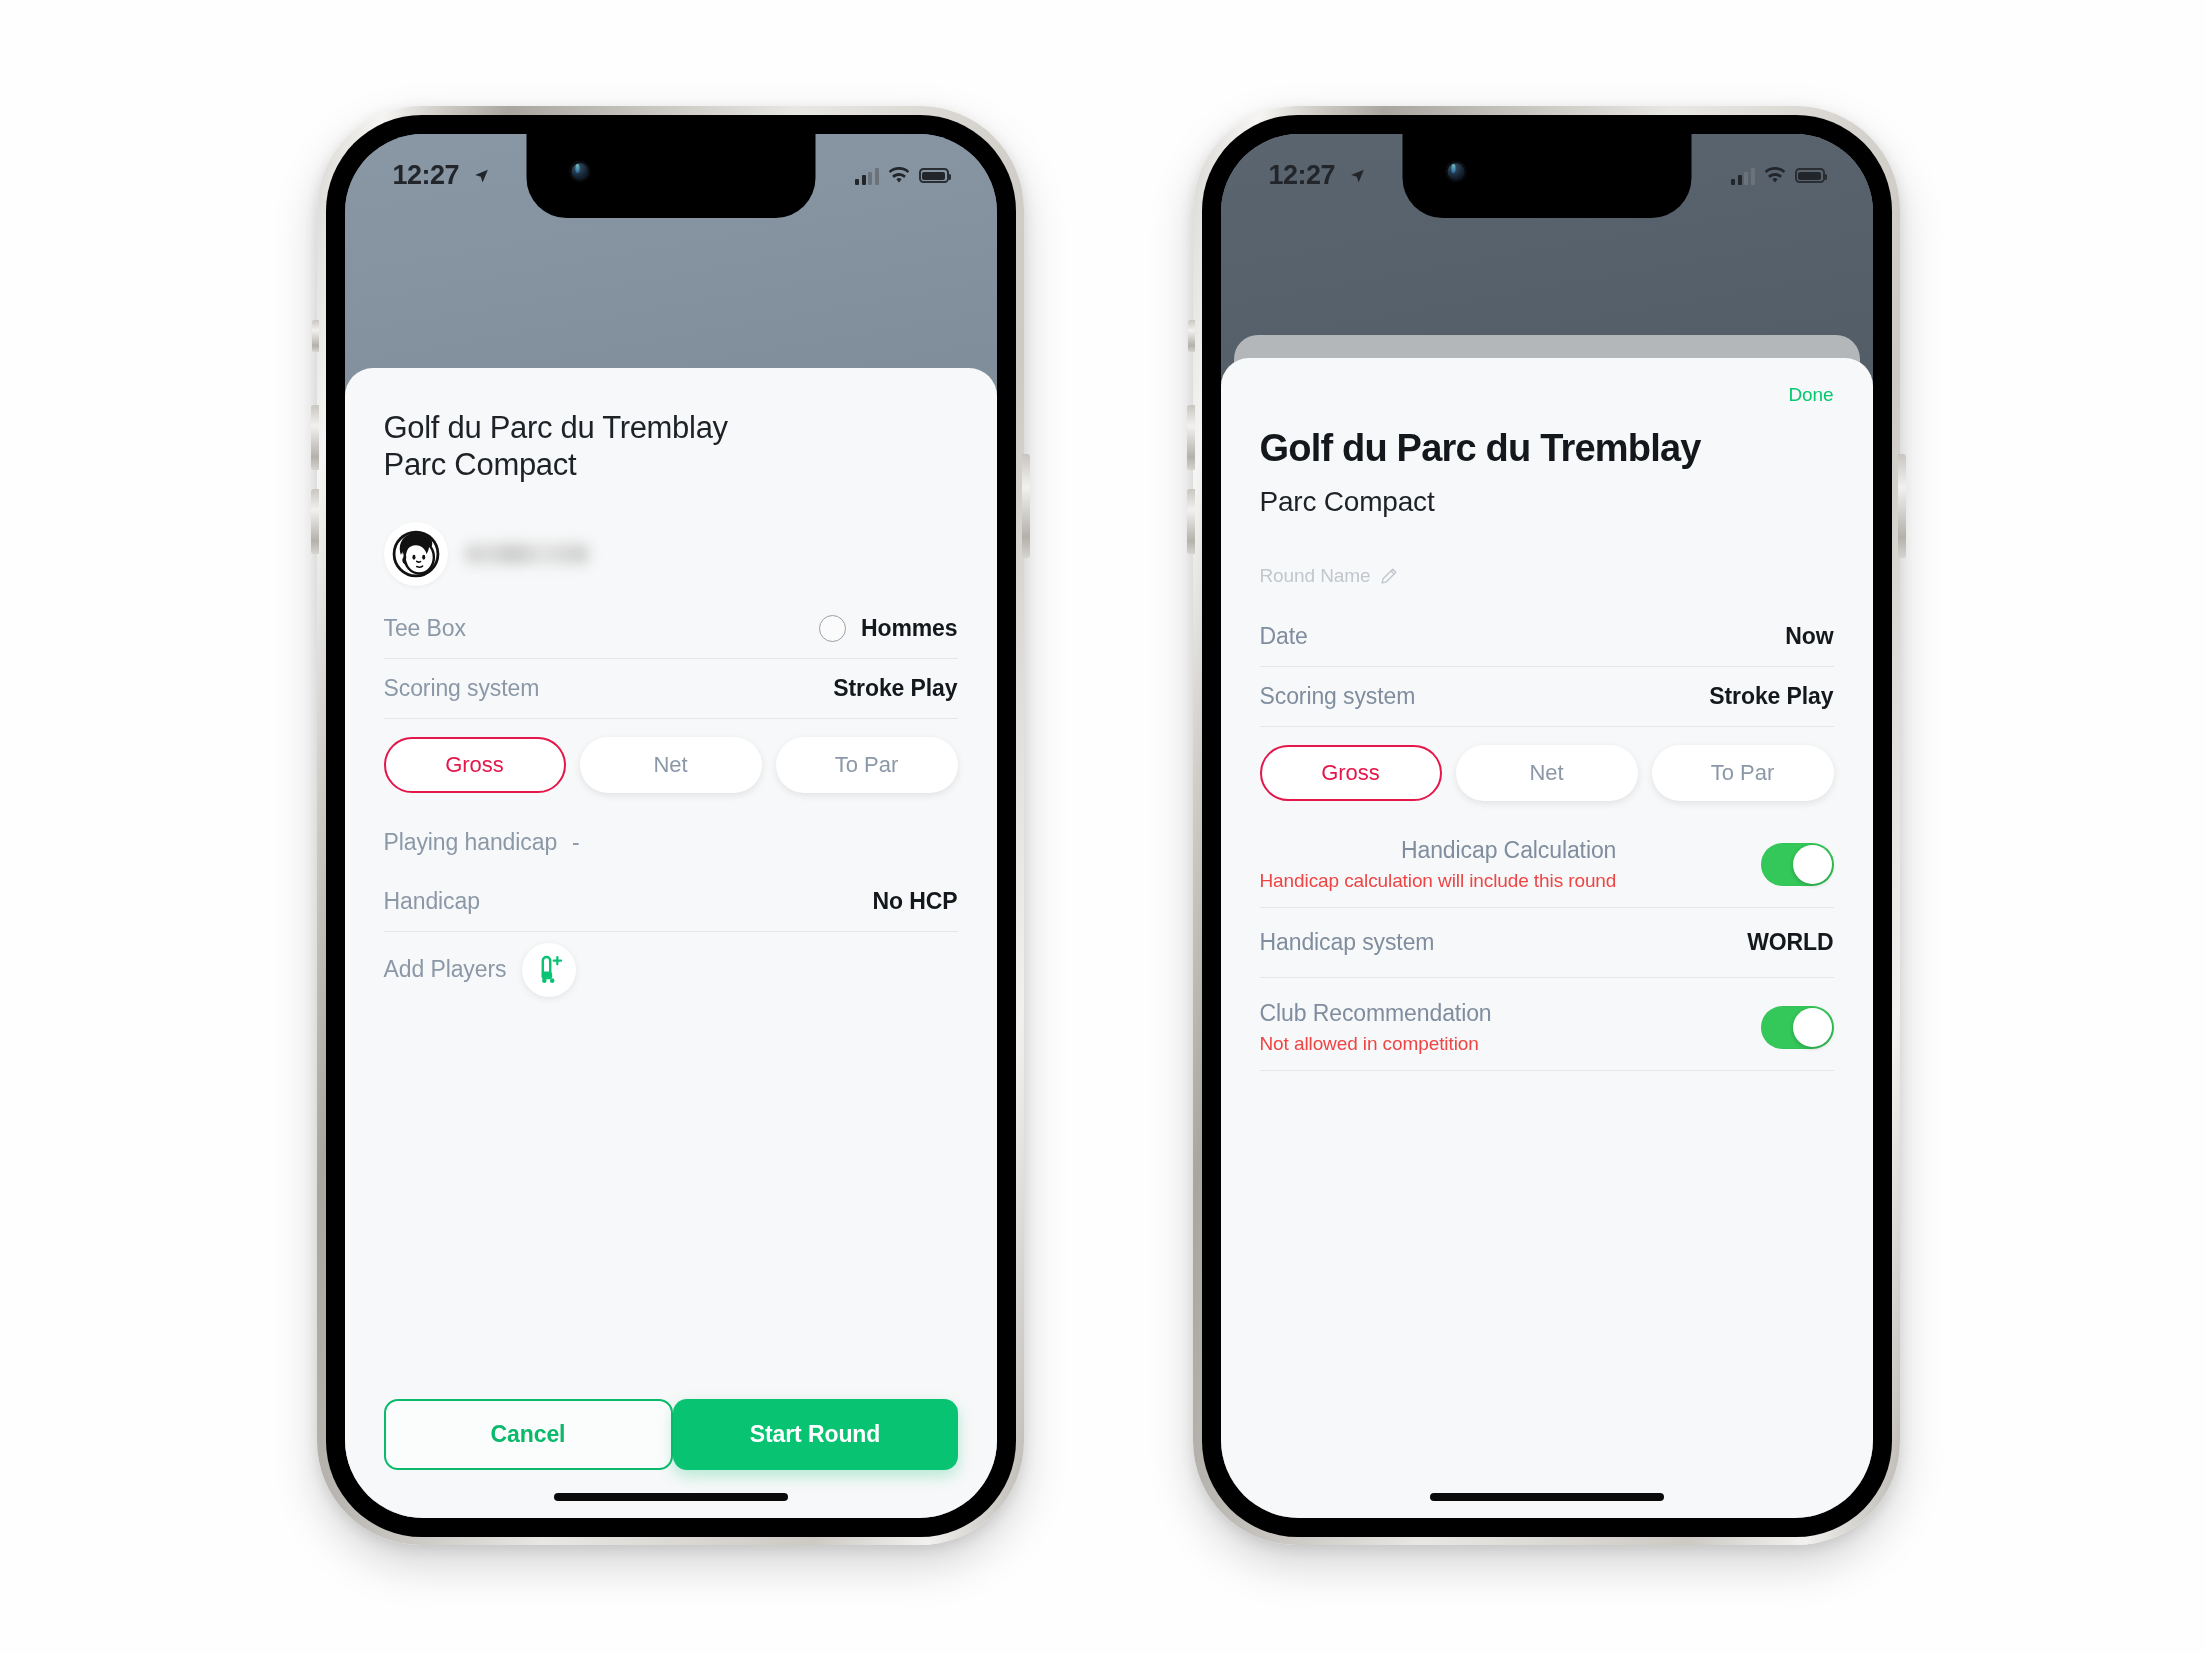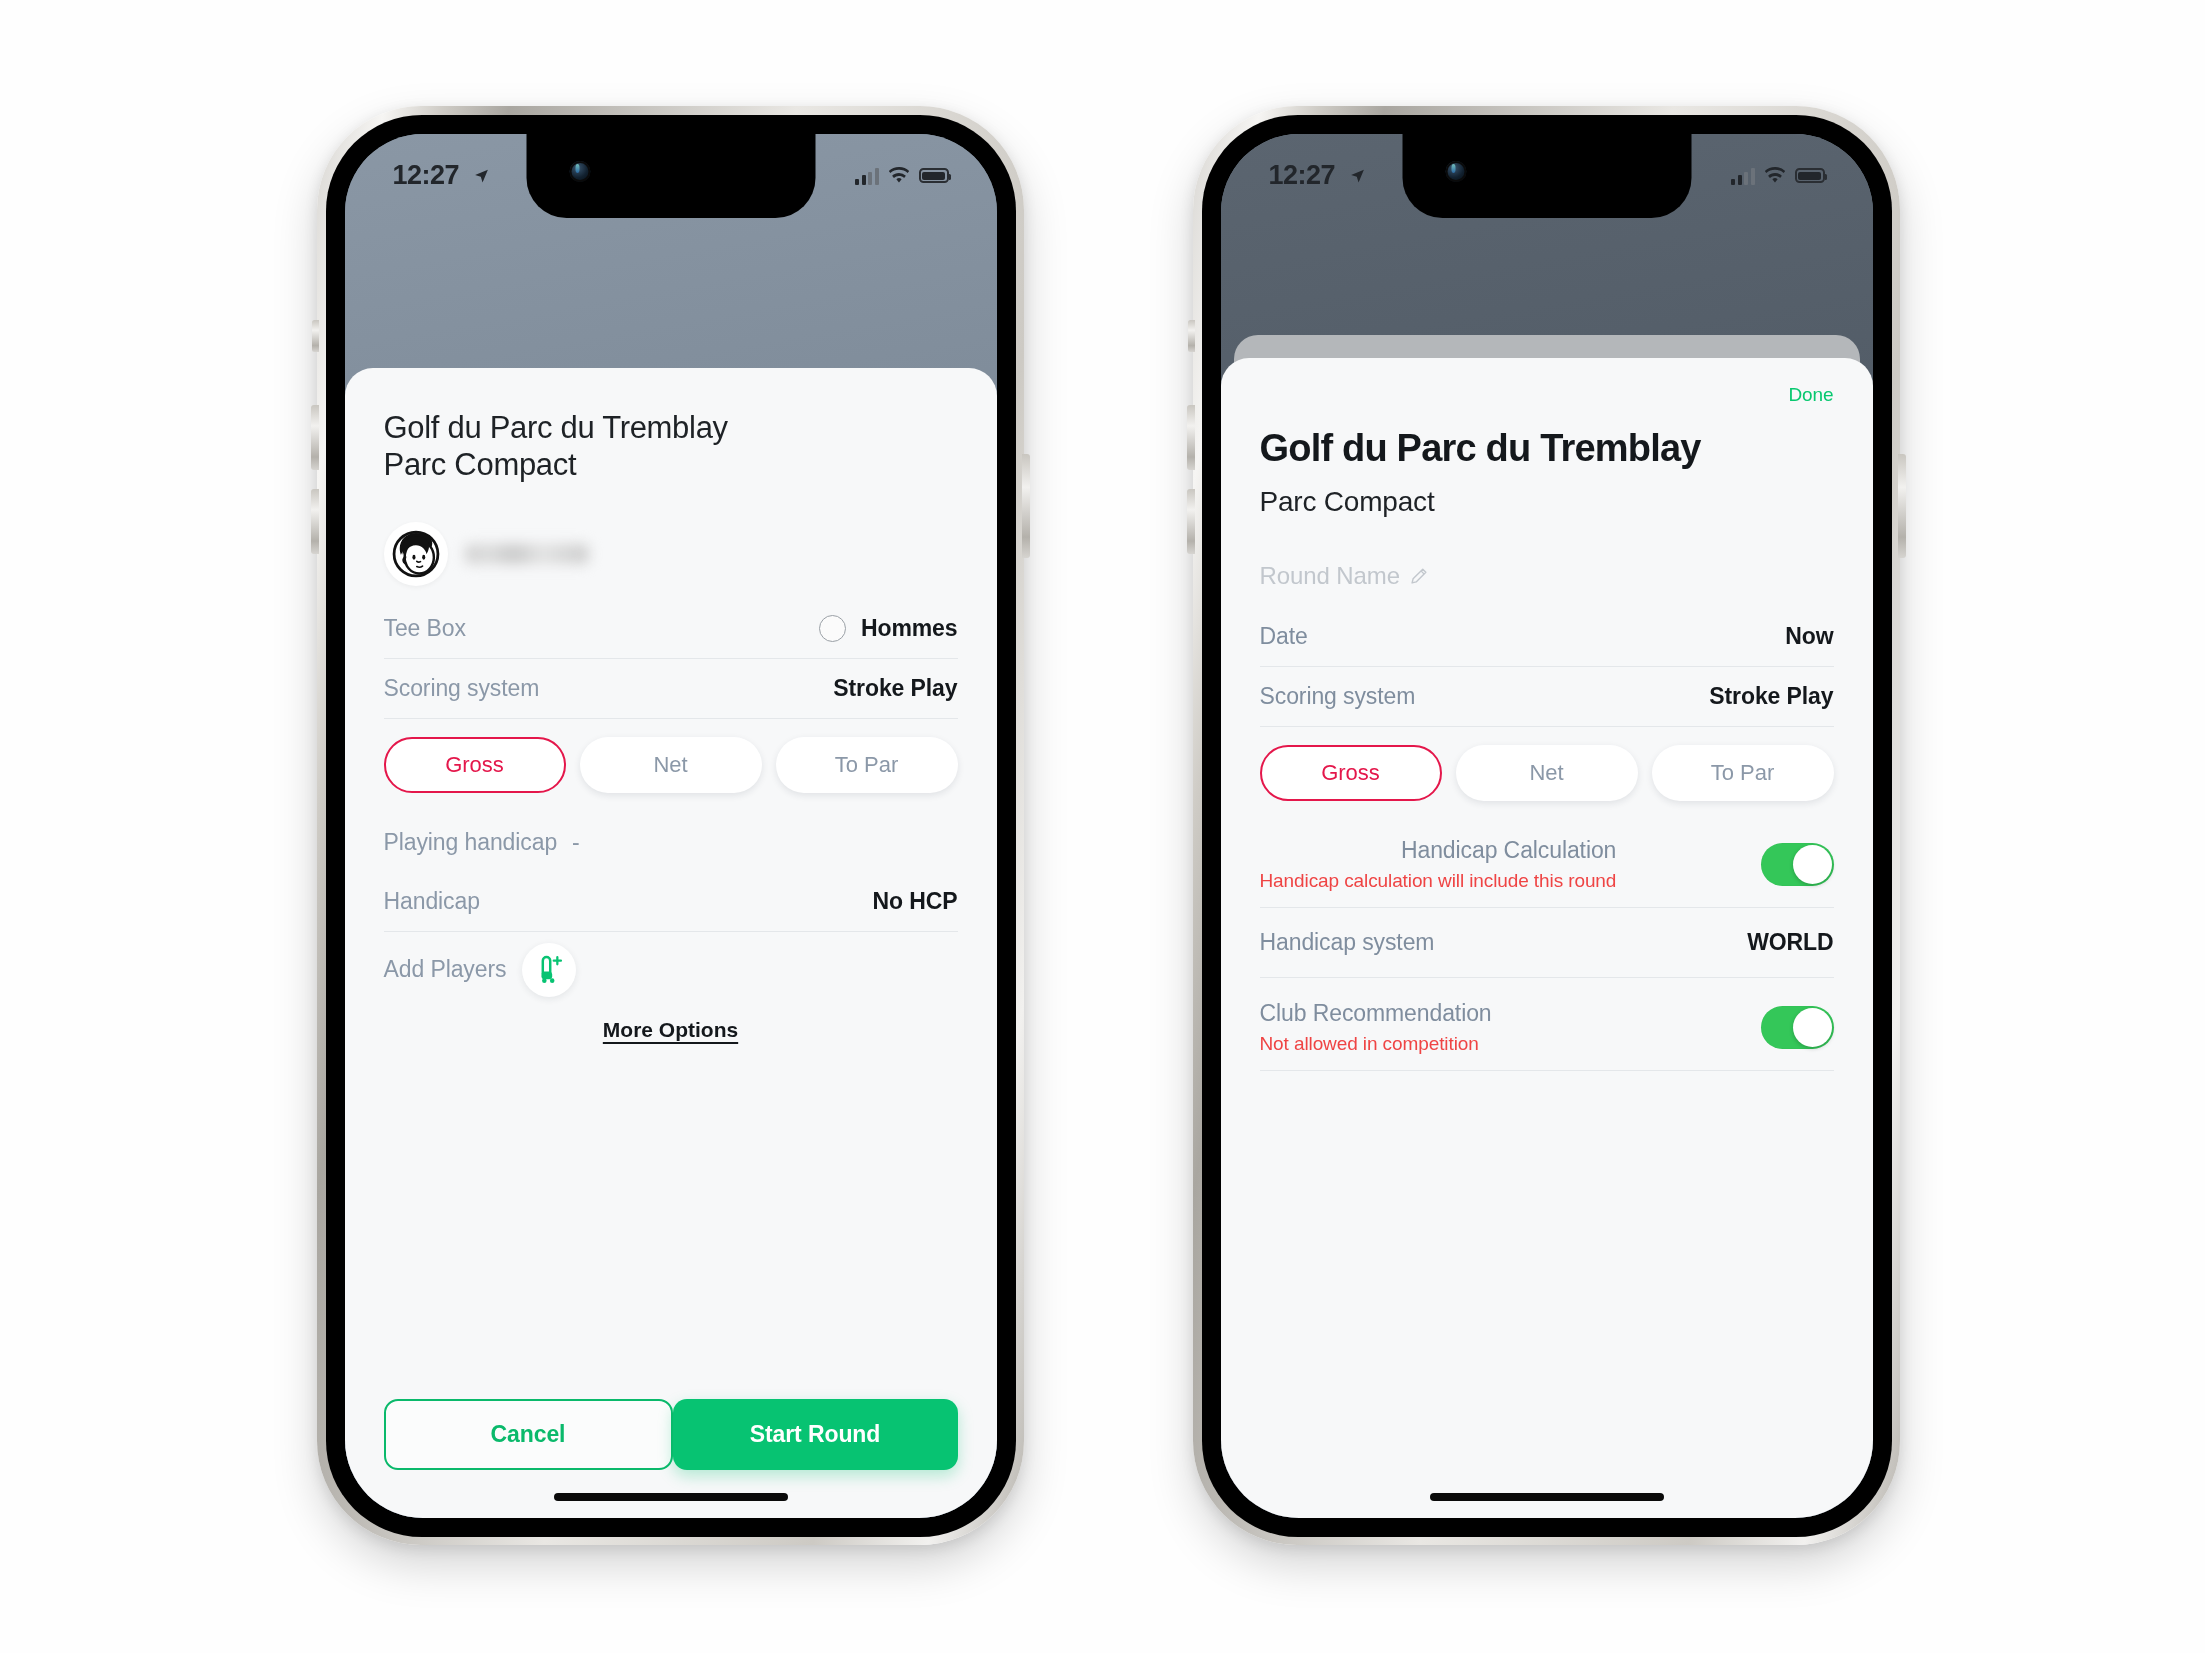--- a/index.html
+++ b/index.html
@@ -166,21 +166,21 @@
   .row-value { font-size: 23px; color: #14181c; font-weight: 400; letter-spacing:-0.1px; }
   .row-value.bold { font-weight: 600; }
   .row-right { display: flex; align-items: center; gap: 15px; }
 
   .tee-swatch {
     width: 27px; height: 27px; border-radius: 50%;
     background: #fbfbfb; border: 1.5px solid #9aa0a6;
   }
 
   .placeholder-row { display:flex; align-items:center; gap: 9px; min-height: 62px; }
-  .placeholder-txt { font-size: 24px; color: #c2c7cd; letter-spacing:-0.1px; }
+  .placeholder-txt { font-size: 19px; color: #c2c7cd; letter-spacing:-0.1px; }
   .pencil { width: 20px; height: 20px; }
 
   
   .segs { display: flex; gap: 14px; padding: 18px 0 19px; }
   .seg {
     flex: 1 1 0; height: 56px; border-radius: 28px;
     background: #ffffff; display: flex; align-items: center; justify-content: center;
     font-size: 22px; color: #8b98a8; font-weight: 400;
     box-shadow: 0 2.5px 7px rgba(30,40,60,.10);
     border: 2px solid transparent;
@@ -346,21 +346,20 @@
                 <svg viewBox="0 0 32 32">
                   <path d="M9.5 7.5c0-2 1.6-3.6 3.6-3.6s3.6 1.6 3.6 3.6v11.6H9.5V7.5z" fill="none" stroke="#07c372" stroke-width="2.4"></path>
                   <rect x="8.2" y="18.5" width="10.4" height="7" rx="2.4" fill="#07c372"></rect>
                   <circle cx="11" cy="26.8" r="2.2" fill="#07c372"></circle>
                   <circle cx="18.6" cy="26.8" r="2.2" fill="#07c372"></circle>
                   <path d="M23.6 4v7M20.1 7.5h7" stroke="#07c372" stroke-width="2.2" stroke-linecap="round"></path>
                 </svg>
               </span>
             </div>
 
-            <div class="more-opts">More Options</div>
 
           </div>
 
           <div class="spacer"></div>
 
           <div class="actions">
             <div class="btn btn-cancel">Cancel</div>
             <div class="btn btn-start">Start Round</div>
           </div>
         </div>

